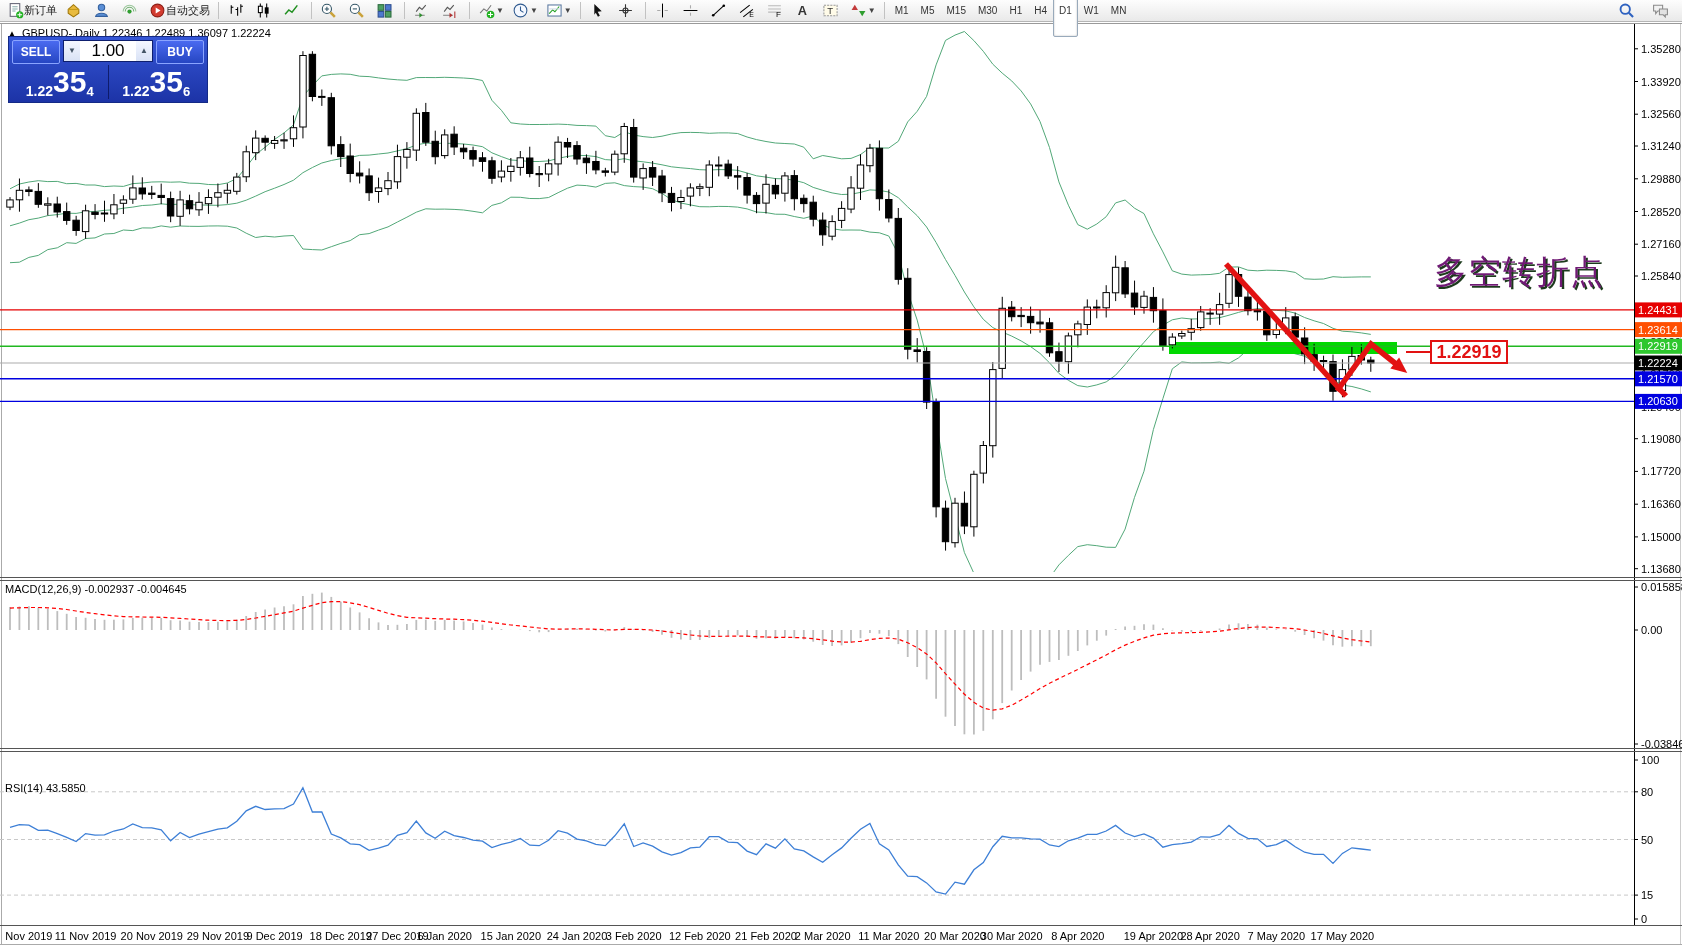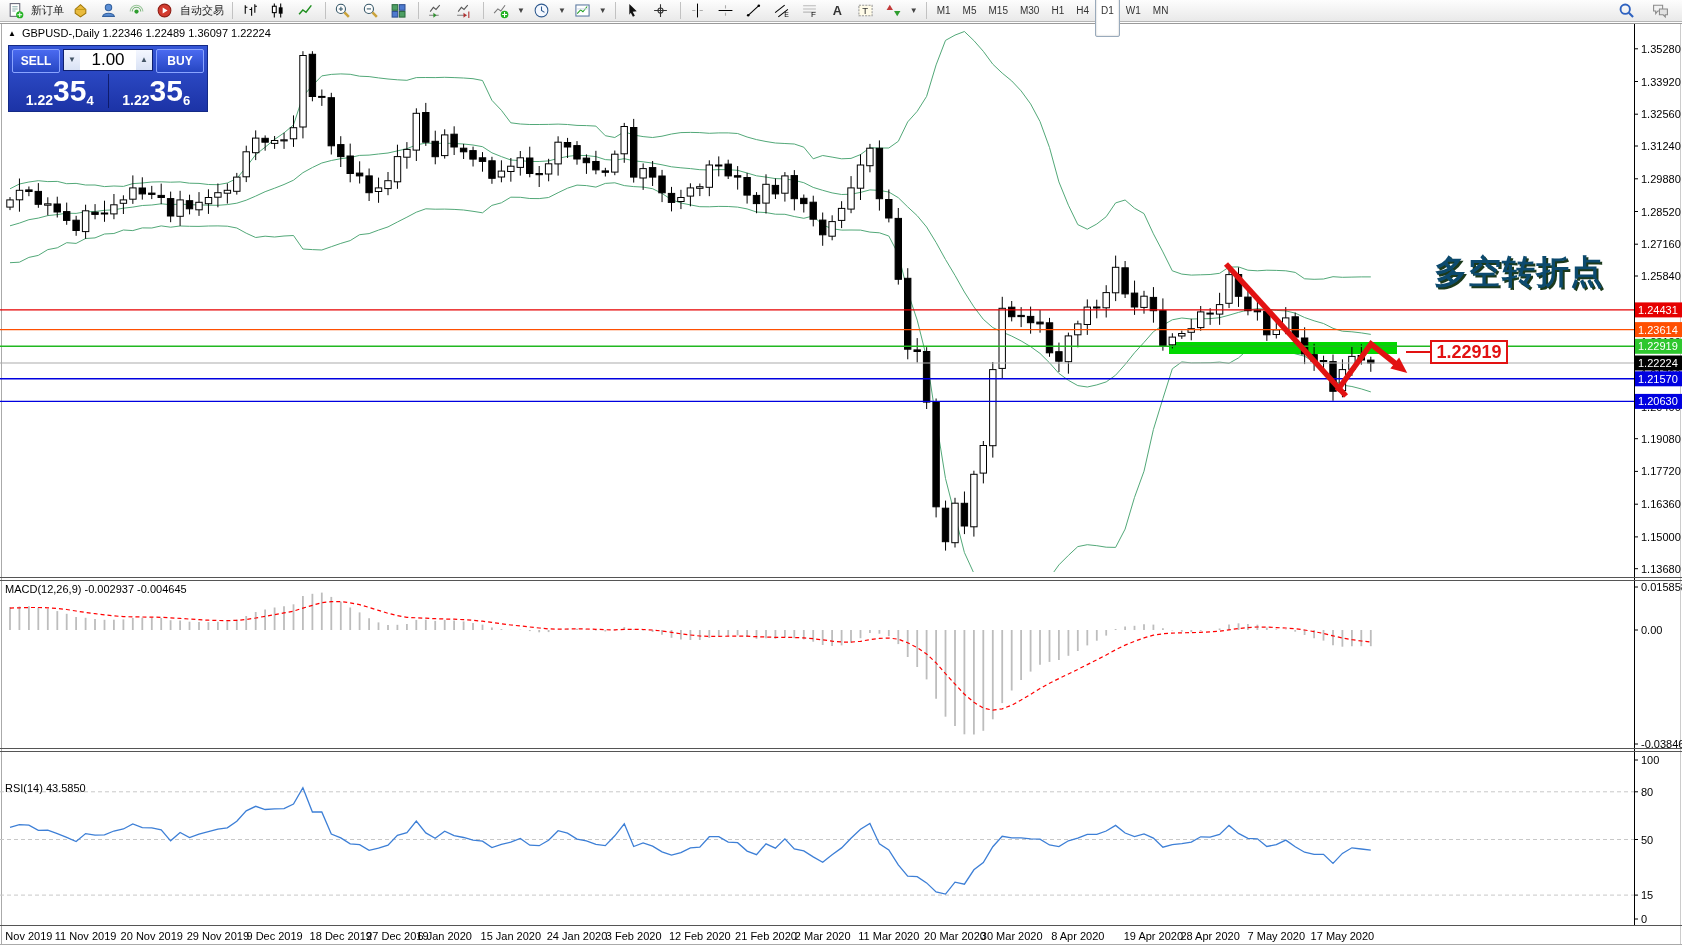--- a/index.html
+++ b/index.html
@@ -2,55 +2,55 @@
 <html><head>
 <meta charset="utf-8">
 <style>
   html,body{margin:0;padding:0}
   body{width:1682px;height:945px;position:relative;overflow:hidden;background:#fff;
        font-family:"Liberation Sans","DejaVu Sans",sans-serif;}
   
   #toolbar{position:absolute;left:0;top:0;width:100%;height:22px;z-index:6;
            background:linear-gradient(#fdfdfd,#e9e9e9);border-bottom:1px solid #b5b5b5;
            display:flex;align-items:center;padding-left:3px;box-sizing:border-box}
-  .tb-btn{height:20px;min-width:20px;display:flex;align-items:center;gap:7px;padding:0 3px;
+  .tb-btn{height:20px;min-width:20px;display:flex;align-items:center;gap:0;padding:0 3px;
           border:1px solid transparent;border-radius:2px;font-size:11px;color:#1a1a1a;cursor:default}
   .tb-label{white-space:nowrap}
   .tb-sep{width:1px;height:17px;background:#c2c2c2;margin:0 4px;flex:0 0 1px}
   .tb-dd{font-size:8px;color:#444;margin-left:1px}
   .tf-btn{height:18px;padding:16px 5px;font-size:10px;color:#333;border:1px solid transparent;
           border-radius:2px;display:flex;align-items:center}
   .tf-btn.active{background:#fff;border-color:#9ab;box-shadow:inset 0 0 2px #bbb}
   #tb-right{margin-left:auto;display:flex;align-items:center;margin-right:6px;gap:6px}
   
   #chart-svg{position:absolute;left:0;top:0;z-index:1}
   
   #ohlc{position:absolute;left:8px;top:27px;z-index:4;font-size:11px;color:#000;
         display:flex;align-items:center;gap:6px}
   #ohlc .tri{font-size:8px}
-  #trade{position:absolute;left:8px;top:45px;width:200px;z-index:4;box-sizing:border-box;
+  #trade{position:absolute;left:8px;top:36px;width:200px;z-index:4;box-sizing:border-box;
          background:linear-gradient(#3556d6,#1c33a6);border:1px solid #142a86;padding:3px;color:#fff}
   .tp-row1{display:flex;gap:3px}
   .tp-btn{flex:0 0 46px;text-align:center;font-weight:bold;font-size:12px;height:22px;line-height:22px;
           background:linear-gradient(#4a6af0,#2646c2);border:1px solid #8aa4ff;border-radius:2px;cursor:pointer}
   .vol{flex:1;display:flex;background:#fff;border:1px solid #0e1f6e;height:22px;box-sizing:border-box}
   .vol-btn{width:16px;background:linear-gradient(#f4f7ff,#d9e2f5);color:#456;font-size:8px;
            text-align:center;line-height:20px;cursor:pointer}
   .vol-input{flex:1;border:none;outline:none;text-align:center;font-size:17px;color:#000;width:40px;
              font-family:"Liberation Sans",sans-serif}
   .tp-row2{display:flex;margin-top:1px}
   .tp-half{flex:1;display:flex;justify-content:center;align-items:flex-end}
   .tp-half+.tp-half{border-left:1px solid rgba(10,20,90,.8)}
   .p-small{font-size:14px;font-weight:bold;margin-top:12px}
   .p-big{font-size:30px;font-weight:bold;line-height:34px}
   .p-sup{font-size:13px;font-weight:bold;margin-top:1px}
   #macd-label{position:absolute;left:5px;top:583px;font-size:11px;color:#000;z-index:4}
   #rsi-label{position:absolute;left:5px;top:782px;font-size:11px;color:#000;z-index:4}
-  #cn-note{position:absolute;left:1434px;top:250px;z-index:4;font-size:33px;font-weight:bold;
-           color:#0c4a6e;text-shadow:2px 2px 0 #1c3a1c;letter-spacing:1px;white-space:nowrap}
+  #cn-note{position:absolute;left:1434px;top:250px;z-index:4;font-size:33px;font-weight:normal;
+           color:#701a75;text-shadow:2px 2px 0 #1c3a1c;letter-spacing:1px;white-space:nowrap}
   #callout{position:absolute;left:1430px;top:340px;width:74px;height:20px;z-index:4;background:#fff;
            border:2px solid #e21212;color:#e21212;font-size:18px;font-weight:bold;
            text-align:center;line-height:20px}
 </style>
 </head>
 <body>
 
 <div id="toolbar">
     <div class="tb-btn">
       <span>

